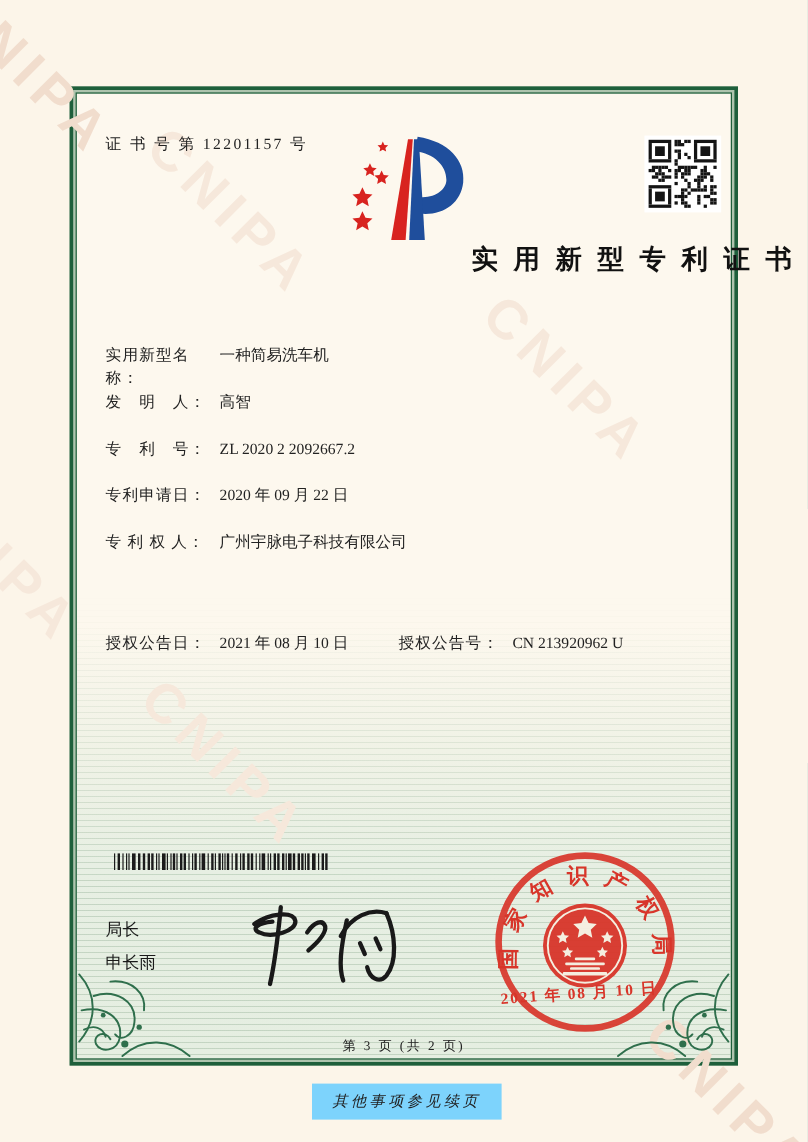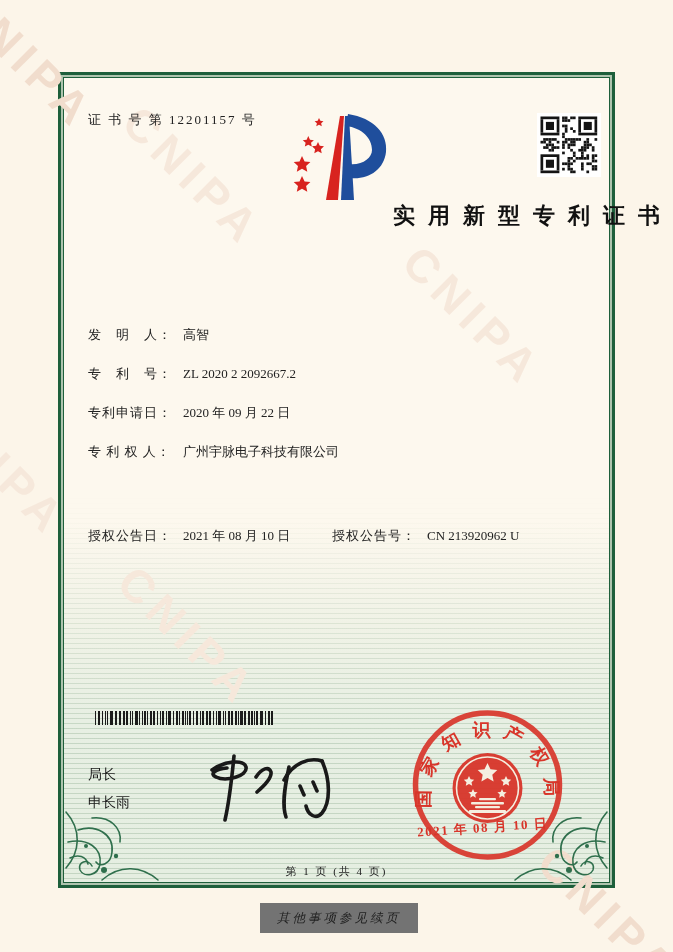--- a/index.html
+++ b/index.html
@@ -45,21 +45,21 @@
   .fieldrow .lbl{ display:inline-block; width:95px; vertical-align:top; letter-spacing:1px; }
   .fieldrow .val{ display:inline-block; width:372px; vertical-align:top; }
   .grantrow .lbl2{ display:inline-block; width:95px; letter-spacing:1px; }
   .grantrow .val1{ display:inline-block; width:149px; }
   .paras{ left:88px; top:554px; width:474px; font-size:12.5px; line-height:19.5px;
           font-style:italic; text-align:justify; color:#1c1c1c; }
   .paras p{ margin:0; text-indent:2em; }
   .signer{ left:88px; font-size:14px; font-family:"Liberation Sans","DejaVu Sans",sans-serif; color:#1a1a1a; }
   .footer{ left:0; right:0; top:864px; text-align:center; font-size:11px; letter-spacing:2px; }
   .contbox{
-    left:260px; top:903px; width:158px; height:30px; background:#737373;
+    left:260px; top:903px; width:158px; height:30px; background:#7dd3fc;
     display:flex; align-items:center; justify-content:center;
     font-size:12.5px; font-style:italic; letter-spacing:3px; z-index:3; position:absolute;
   }
   .sealdate{
     left:417px; top:819px; font-size:13px; letter-spacing:1.5px; color:#d8352a;
     transform:rotate(-4deg); z-index:4; font-weight:600; white-space:nowrap;
   }
   svg{ display:block; }
 </style>
 </head>
@@ -247,20 +247,23 @@
         <rect x="54.800000000000004" y="54.800000000000004" width="2.7" height="2.7" fill="#141414"></rect>
         <rect x="57.5" y="54.800000000000004" width="2.7" height="2.7" fill="#141414"></rect>
         <rect x="33.2" y="57.5" width="2.7" height="2.7" fill="#141414"></rect>
         <rect x="35.900000000000006" y="57.5" width="2.7" height="2.7" fill="#141414"></rect>
         <rect x="49.400000000000006" y="57.5" width="2.7" height="2.7" fill="#141414"></rect>
       </svg>
   </div>
 
   <div class="abs title">实用新型专利证书</div>
 
+  <div class="abs fieldrow" style="top:286px;">
+    <span class="lbl">实用新型名称：</span><span class="val">一种简易洗车机</span>
+  </div>
   <div class="abs fieldrow" style="top:325px;">
     <span class="lbl">发　明　人：</span><span class="val">高智</span>
   </div>
   <div class="abs fieldrow" style="top:364px;">
     <span class="lbl">专　利　号：</span><span class="val">ZL 2020 2 2092667.2</span>
   </div>
   <div class="abs fieldrow" style="top:403px;">
     <span class="lbl">专利申请日：</span><span class="val">2020 年 09 月 22 日</span>
   </div>
   <div class="abs fieldrow" style="top:442px;">
@@ -367,17 +370,17 @@
         <rect x="66" y="96" width="33" height="2.4" rx="1"></rect>
         <rect x="70" y="100" width="25" height="2.2" rx="1"></rect>
         <rect x="64" y="104" width="37" height="3" rx="1"></rect>
         <rect x="74" y="92" width="17" height="2.2" rx="1"></rect>
       </g>
     </g>
   </svg>
 
   <div class="abs sealdate">2021 年 08 月 10 日</div>
 
-  <div class="abs footer">第 1 页 (共 4 页)</div>
+  <div class="abs footer">第 3 页 (共 2 页)</div>
 
   <div class="contbox">其他事项参见续页</div>
 
 </div>
 
 </body></html>

